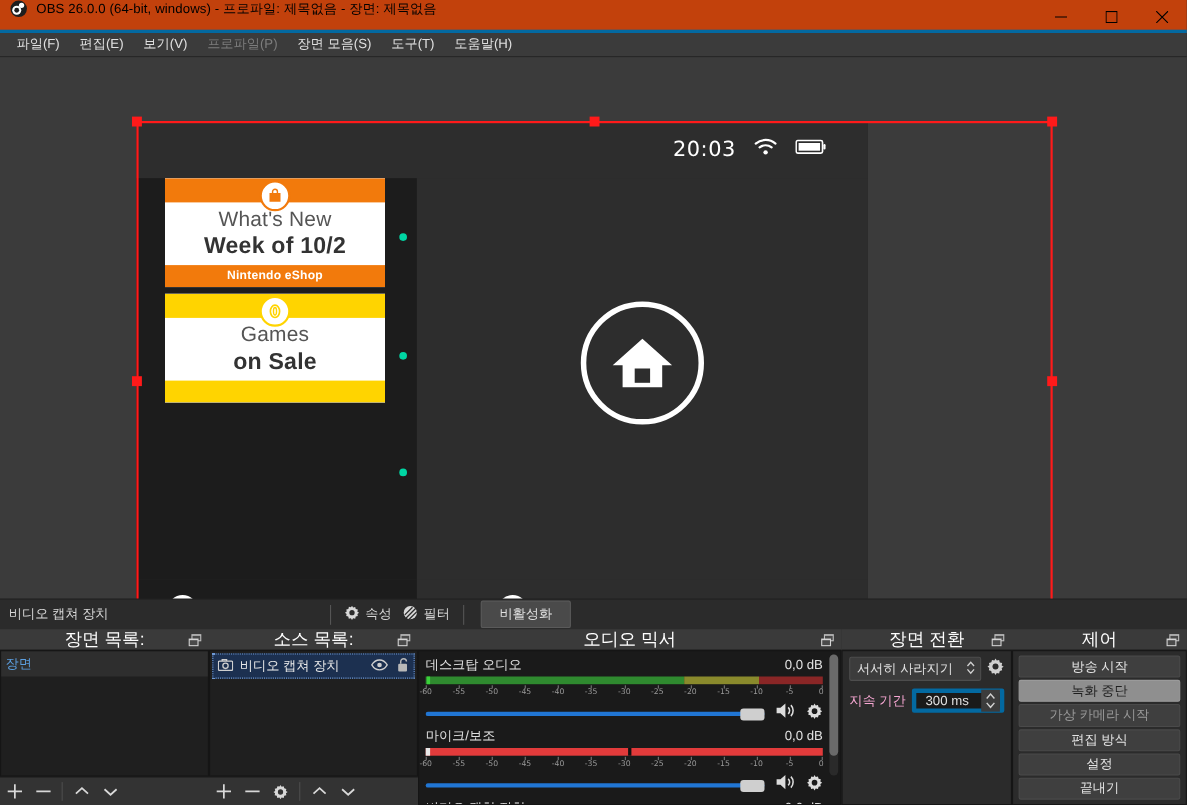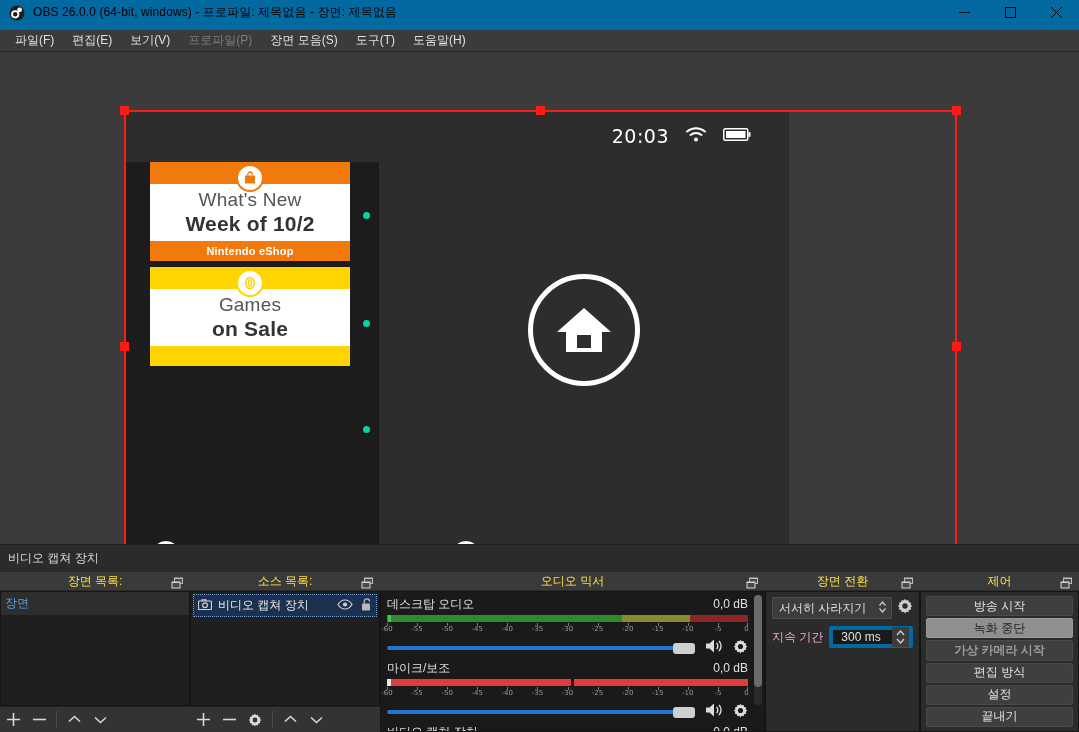--- a/index.html
+++ b/index.html
@@ -7,23 +7,23 @@
     width: 1079px; height: 732px;
     font-family: "Liberation Sans", sans-serif;
     background: #2b2b2b; color: #d8d8d8;
     overflow: hidden;
     -webkit-font-smoothing: antialiased;
   }
   #app { width: 1079px; height: 732px; position: relative; display: flex; flex-direction: column; }
 
   
   .titlebar {
-    height: 30px; background: #0369a1; color: #000000;
-    display: flex; align-items: center; flex: 0 0 30px;
-    border-bottom: 5px solid #0369a1;
+    height: 30px; background: #c2410c; color: #000000;
+    display: flex; align-items: flex-start; flex: 0 0 30px;
+    border-bottom: 3px solid #0369a1;
   }
   .tb-icon { width: 16px; height: 16px; margin: 0 8px 0 9px; flex: 0 0 16px; }
   .tb-title { font-size: 12px; letter-spacing: .1px; white-space: nowrap; }
   .tb-spacer { flex: 1 1 auto; }
   .win-btns { display: flex; height: 30px; }
   .win-btn {
     width: 46px; height: 30px; display: flex; align-items: center; justify-content: center;
   }
   .win-btn svg { display: block; }
 
@@ -167,21 +167,21 @@
     font-size:12px; color:#e0e0e0; padding: 3px 16px; margin-left: 8px;
   }
 
   
   .docks { height: 160px; flex: 0 0 160px; display: flex; background:#2b2b2b; }
   .dock { display: flex; flex-direction: column; height: 160px; }
   .dock-title {
     height: 19px; flex: 0 0 19px; background:#3a3a3a; display:flex; align-items:center;
     justify-content:center; position:relative; border-bottom:1px solid #2b2b2b;
   }
-  .dock-title span.t { font-size: 12px; color:#fde047; }
+  .dock-title span.t { font-size: 16px; color:#ffffff; }
   .float-ico { position:absolute; right: 6px; top: 3px; }
   .dock-body { flex:1 1 auto; background:#1f1f1f; border:1px solid #151515; overflow:hidden; position:relative;}
   .dock-foot {
     height: 26px; flex: 0 0 26px; background:#333; display:flex; align-items:center;
     gap: 0; border-top:1px solid #222;
   }
   .foot-ico { width: 26px; height: 25px; display:flex; align-items:center; justify-content:center; }
   .foot-div { width:1px; height:17px; background:#4d4d4d; margin: 0 4px; }
 
   .dock-scenes { width: 190px; flex:0 0 190px; }
@@ -237,21 +237,21 @@
                    display:flex; flex-direction:column; align-items:center; justify-content:center;}
 
   
   .ctrl-body { background:#2b2b2b; padding: 4px 5px; display:flex; flex-direction:column; gap: 2px; }
   .ctrl-btn {
     height: 21px; background:#3f3f3f; border:1px solid #4a4a4a; border-radius:2px;
     display:flex; align-items:center; justify-content:center;
     font-size:12px; color:#e4e4e4;
   }
   .ctrl-btn.active { background:#8f8f8f; color:#1e1e1e; border-color:#9a9a9a; }
-  .ctrl-btn.dim { color: #9a9a9a; font-weight: bold; }
+  .ctrl-btn.dim { color: #9a9a9a; }
 </style>
 </head>
 <body>
 
 <div id="app">
 
   <div class="titlebar">
     <span class="tb-icon">
       <svg width="16" height="16" viewBox="0 0 16 16">
         <circle cx="8" cy="8" r="7.5" fill="#1e1e1e"></circle>
@@ -385,20 +385,43 @@
     <span class="handle" style="left:120px;top:54px;"></span>
     <span class="handle" style="left:536px;top:54px;"></span>
     <span class="handle" style="left:952px;top:54px;"></span>
     <span class="handle" style="left:120px;top:290px;"></span>
     <span class="handle" style="left:952px;top:290px;"></span>
 
   </div>
 
   <div class="srcbar">
     <span class="srcbar-name">비디오 캡쳐 장치</span>
+    <div class="srcbar-tools">
+      <span class="vsep"></span>
+      <div class="tool-btn">
+        <span>
+          <svg width="14" height="14" viewBox="0 0 14 14">
+            <path d="M7 0.6l1 1.6 1.9-.4.5 1.9 1.9.5-.4 1.9 1.6 1-1.6 1 .4 1.9-1.9.5-.5 1.9-1.9-.4-1 1.6-1-1.6-1.9.4-.5-1.9-1.9-.5.4-1.9L0.6 7l1.6-1-.4-1.9 1.9-.5.5-1.9 1.9.4z" fill="#d8d8d8"></path>
+            <circle cx="7" cy="7" r="2.4" fill="#2b2b2b"></circle>
+          </svg>
+        </span>
+        <span>속성</span>
+      </div>
+      <div class="tool-btn">
+        <span>
+          <svg width="14" height="14" viewBox="0 0 14 14">
+            <circle cx="7" cy="7" r="6" fill="#d8d8d8"></circle>
+            <path d="M2 9l7-7M3 12l9-9M6 13l7-7" stroke="#2b2b2b" stroke-width="1.2"></path>
+          </svg>
+        </span>
+        <span>필터</span>
+      </div>
+      <span class="vsep"></span>
+      <div class="flat-btn">비활성화</div>
+    </div>
   </div>
 
   <div class="docks">
 
     <div class="dock dock-scenes">
       <div class="dock-title">
         <span class="t">장면 목록:</span>
         <span class="float-ico">
           <svg width="13" height="12" viewBox="0 0 13 12">
             <rect x="3" y="0.5" width="9" height="6.5" fill="#bdbdbd"></rect>

